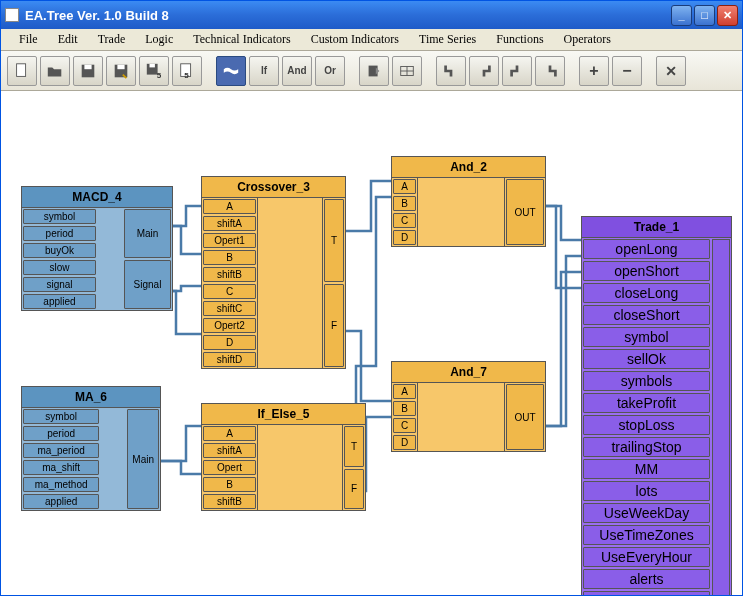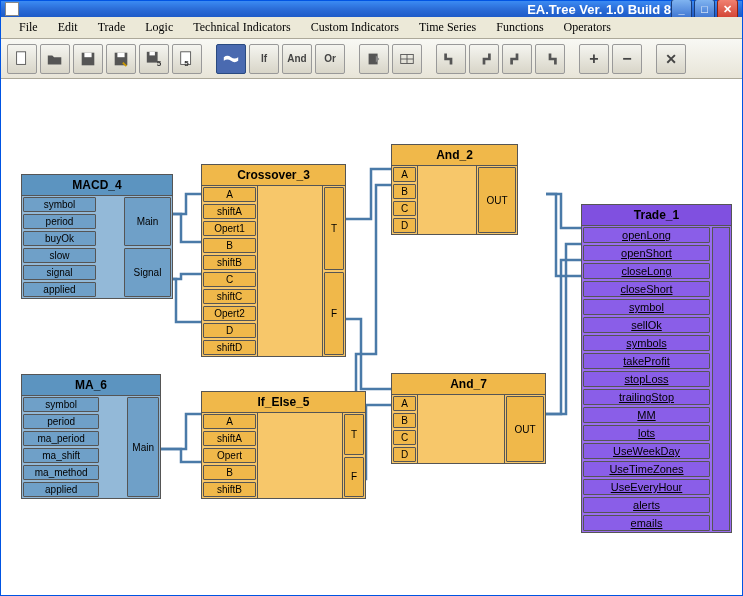--- a/index.html
+++ b/index.html
@@ -1,20 +1,20 @@
 <!DOCTYPE html>
 <html><head>
 <meta charset="utf-8">
 <style>
 * { box-sizing: border-box; margin: 0; padding: 0; }
 body { font-family: Arial, sans-serif; font-size: 11px; background: #ece9d8; }
 
 
 .window { width: 743px; height: 596px; border: 1px solid #0054e3; background: #fff; display: flex; flex-direction: column; }
-.titlebar { height: 16px; background: linear-gradient(to bottom, #3b8bf3 0%, #2b6dd8 50%, #1e5bc8 100%); display: flex; align-items: center; padding: 8px 4px; color: #fff; font-weight: bold; font-size: 13px; text-align: right; }
+.titlebar { height: 28px; background: linear-gradient(to bottom, #3b8bf3 0%, #2b6dd8 50%, #1e5bc8 100%); display: flex; align-items: center; padding: 8px 4px; color: #fff; font-weight: bold; font-size: 13px; }
 .titlebar .icon-box { width: 14px; height: 14px; background: #fff; border: 1px solid #888; margin-right: 6px; }
 .titlebar .title { flex: 1; }
 .win-btns { display: flex; gap: 2px; }
 .win-btn { width: 21px; height: 21px; background: linear-gradient(to bottom, #7fb3f0, #3b72d0); border: 1px solid #1a3c7a; border-radius: 3px; display: flex; align-items: center; justify-content: center; color: #fff; font-weight: bold; font-size: 11px; cursor: pointer; }
 .win-btn.close { background: linear-gradient(to bottom, #f08070, #d04030); border-color: #8a2010; }
 
 
 .menubar { height: 22px; background: #ece9d8; border-bottom: 1px solid #aca899; display: flex; align-items: center; padding: 0 8px; gap: 0; }
 .menubar span { padding: 3px 10px; cursor: pointer; color: #000; font-size: 12px; font-family: Liberation Serif, serif; }
 
@@ -43,21 +43,21 @@
 
 .node.orange { background: #f7c76a; }
 .node.orange .node-title { background: #f0b84a; }
 .node.orange .port { background: #f0b84a; }
 .node.orange .mid { background: #f7c76a; border-left: 1px solid #555; border-right: 1px solid #555; }
 .node.orange .outport { background: #f0b84a; display: flex; align-items: center; justify-content: center; text-align: right; }
 
 
 .node.purple { background: #9a6df0; }
 .node.purple .node-title { background: #8050e0; }
-.node.purple .port { background: #8a5ee8; font-size: 11px; padding: 1px 3px; text-decoration: underline; }
+.node.purple .port { background: #8a5ee8; font-size: 14px; padding: 1px 3px; }
 .node.purple .side { background: #8a5ee8; border: 1px solid #555; margin: 1px; }
 
 
 .wires { position: absolute; top: 0; left: 0; width: 100%; height: 100%; pointer-events: none; }
 .wires path { fill: none; stroke: #4a7aa8; stroke-width: 2.5; }
 </style>
 </head>
 <body>
 
 <div class="window">
@@ -269,37 +269,37 @@
           <div class="port">shiftB</div>
         </div>
         <div class="mid" style="flex:1"></div>
         <div class="node-col" style="width:22px">
           <div class="outport" style="flex:1">T</div>
           <div class="outport" style="flex:1">F</div>
         </div>
       </div>
     </div>
 
-    <div class="node orange" style="left:390px; top:65px; width:127px">
+    <div class="node orange" style="left:390px; top:65px; width:155px">
       <div class="node-title">And_2</div>
       <div class="node-body">
         <div class="node-col" style="width:25px">
           <div class="port">A</div>
           <div class="port">B</div>
           <div class="port">C</div>
           <div class="port">D</div>
         </div>
         <div class="mid" style="flex:1"></div>
         <div class="node-col" style="width:40px">
           <div class="outport" style="flex:1">OUT</div>
         </div>
       </div>
     </div>
 
-    <div class="node orange" style="left:390px; top:294px; width:155px">
+    <div class="node orange" style="left:390px; top:270px; width:155px">
       <div class="node-title">And_7</div>
       <div class="node-body">
         <div class="node-col" style="width:25px">
           <div class="port">A</div>
           <div class="port">B</div>
           <div class="port">C</div>
           <div class="port">D</div>
         </div>
         <div class="mid" style="flex:1"></div>
         <div class="node-col" style="width:40px">

